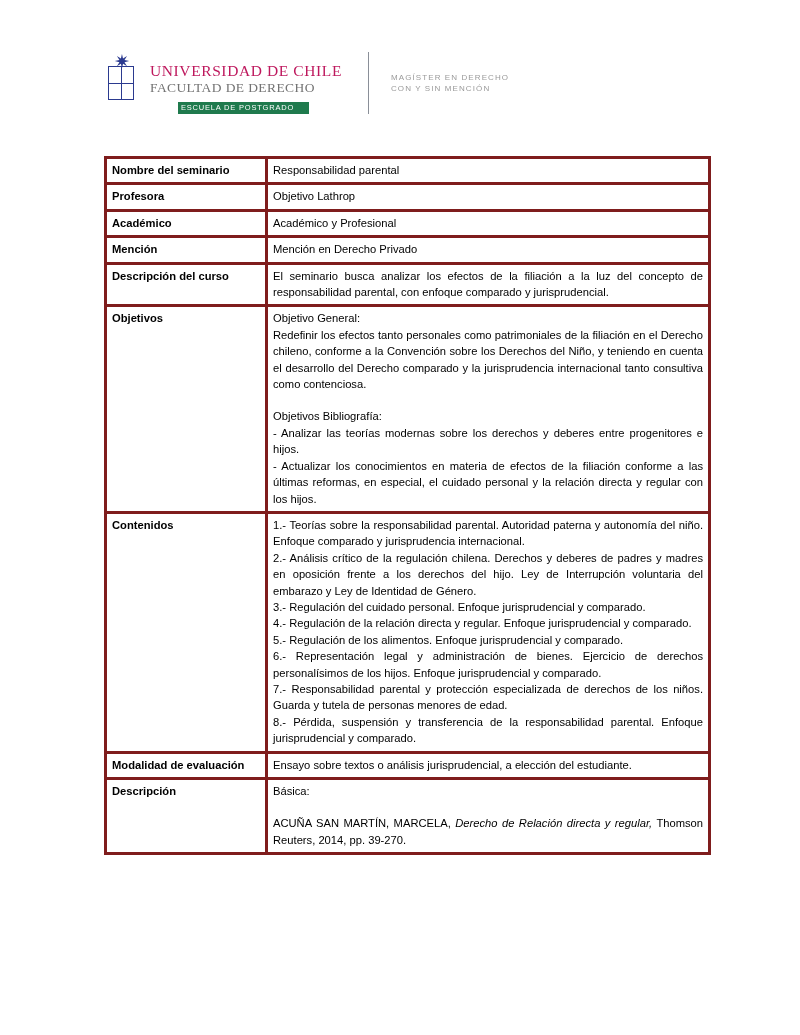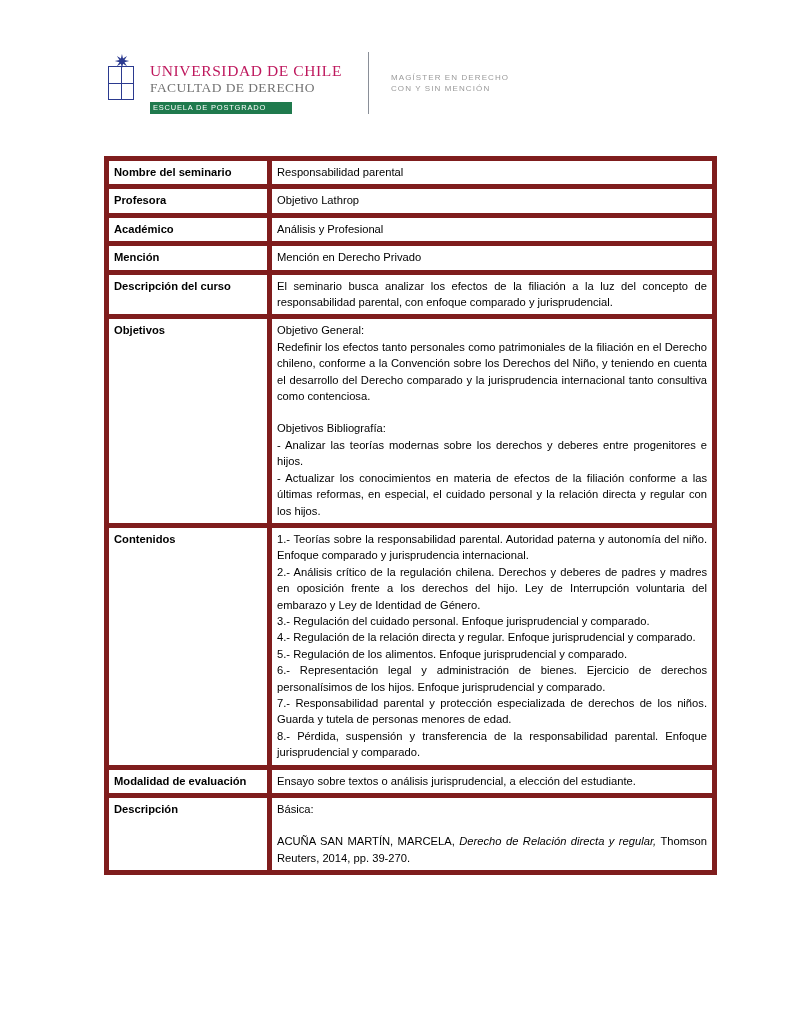--- a/index.html
+++ b/index.html
@@ -97,24 +97,25 @@
     line-height: 17px;
     white-space: nowrap;
   }
   .uni-line3 {
     font-family: "Liberation Sans", sans-serif;
     font-size: 7.5px;
     letter-spacing: 0.8px;
     color: #ffffff;
     background: #1f7a4d;
     display: inline-block;
-    padding: 1px 26px 1px 3px;
+    padding: 1px 15px 1px 3px;
     margin-top: 2px;
     line-height: 10px;
     white-space: nowrap;
+    margin-left: 28px;
   }
   .header-divider {
     width: 1px;
     height: 62px;
     background: #8a8f98;
     margin: 0 22px 0 26px;
     flex: 0 0 auto;
   }
   .program-text {
     padding-top: 20px;
@@ -133,21 +134,21 @@
   
   table.syllabus {
     position: absolute;
     left: 104px;
     top: 156px;
     width: 578px;
     border-collapse: collapse;
     table-layout: fixed;
   }
   table.syllabus td {
-    border: 5px solid #7f1d1d;
+    border: 3px solid #7f1d1d;
     vertical-align: top;
     padding: 3px 5px 4px 5px;
     font-size: 11.2px;
     line-height: 16.4px;
     margin-top: 42px;
   }
   td.label {
     width: 148px;
     font-weight: bold;
   }
@@ -195,21 +196,21 @@
       <tr>
         <td class="label">Nombre del seminario</td>
         <td class="value">Responsabilidad parental</td>
       </tr>
       <tr>
         <td class="label">Profesora</td>
         <td class="value">Objetivo Lathrop</td>
       </tr>
       <tr>
         <td class="label">Académico</td>
-        <td class="value">Análisis y Profesional</td>
+        <td class="value">Académico y Profesional</td>
       </tr>
       <tr>
         <td class="label">Mención</td>
         <td class="value">Mención en Derecho Privado</td>
       </tr>
       <tr>
         <td class="label">Descripción del curso</td>
         <td class="value">El seminario busca analizar los efectos de la filiación a la luz del concepto de responsabilidad parental, con enfoque comparado y jurisprudencial.</td>
       </tr>
       <tr class="row-tall-objetivos">

